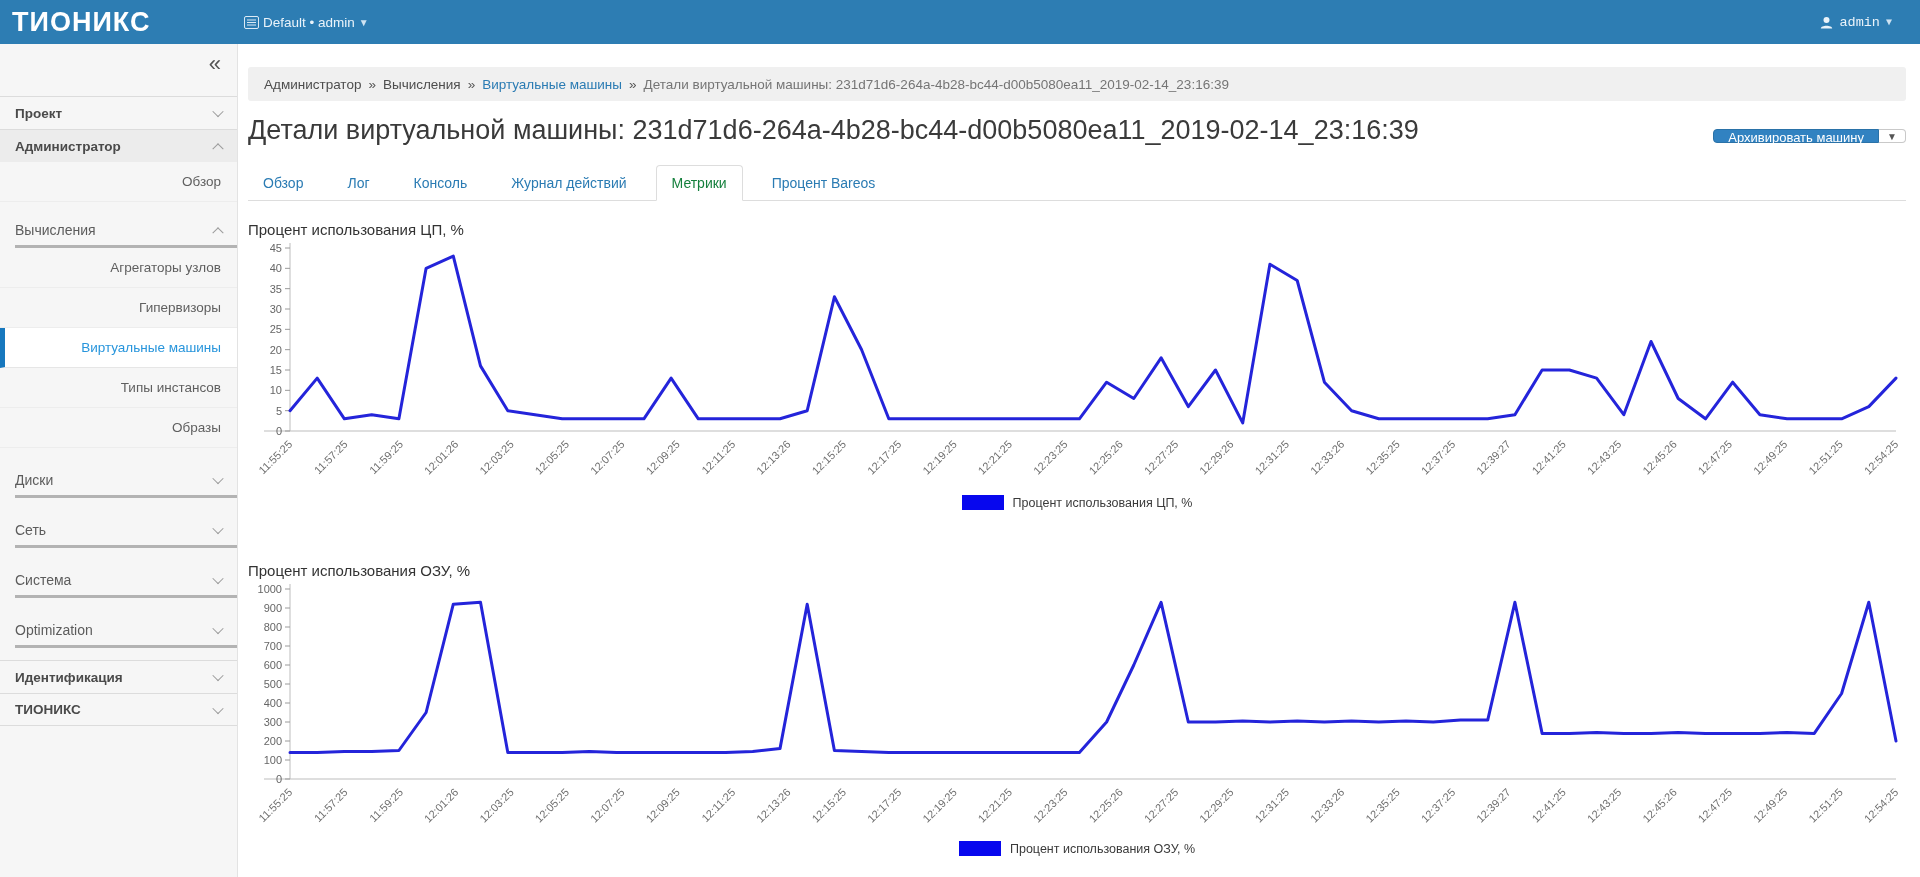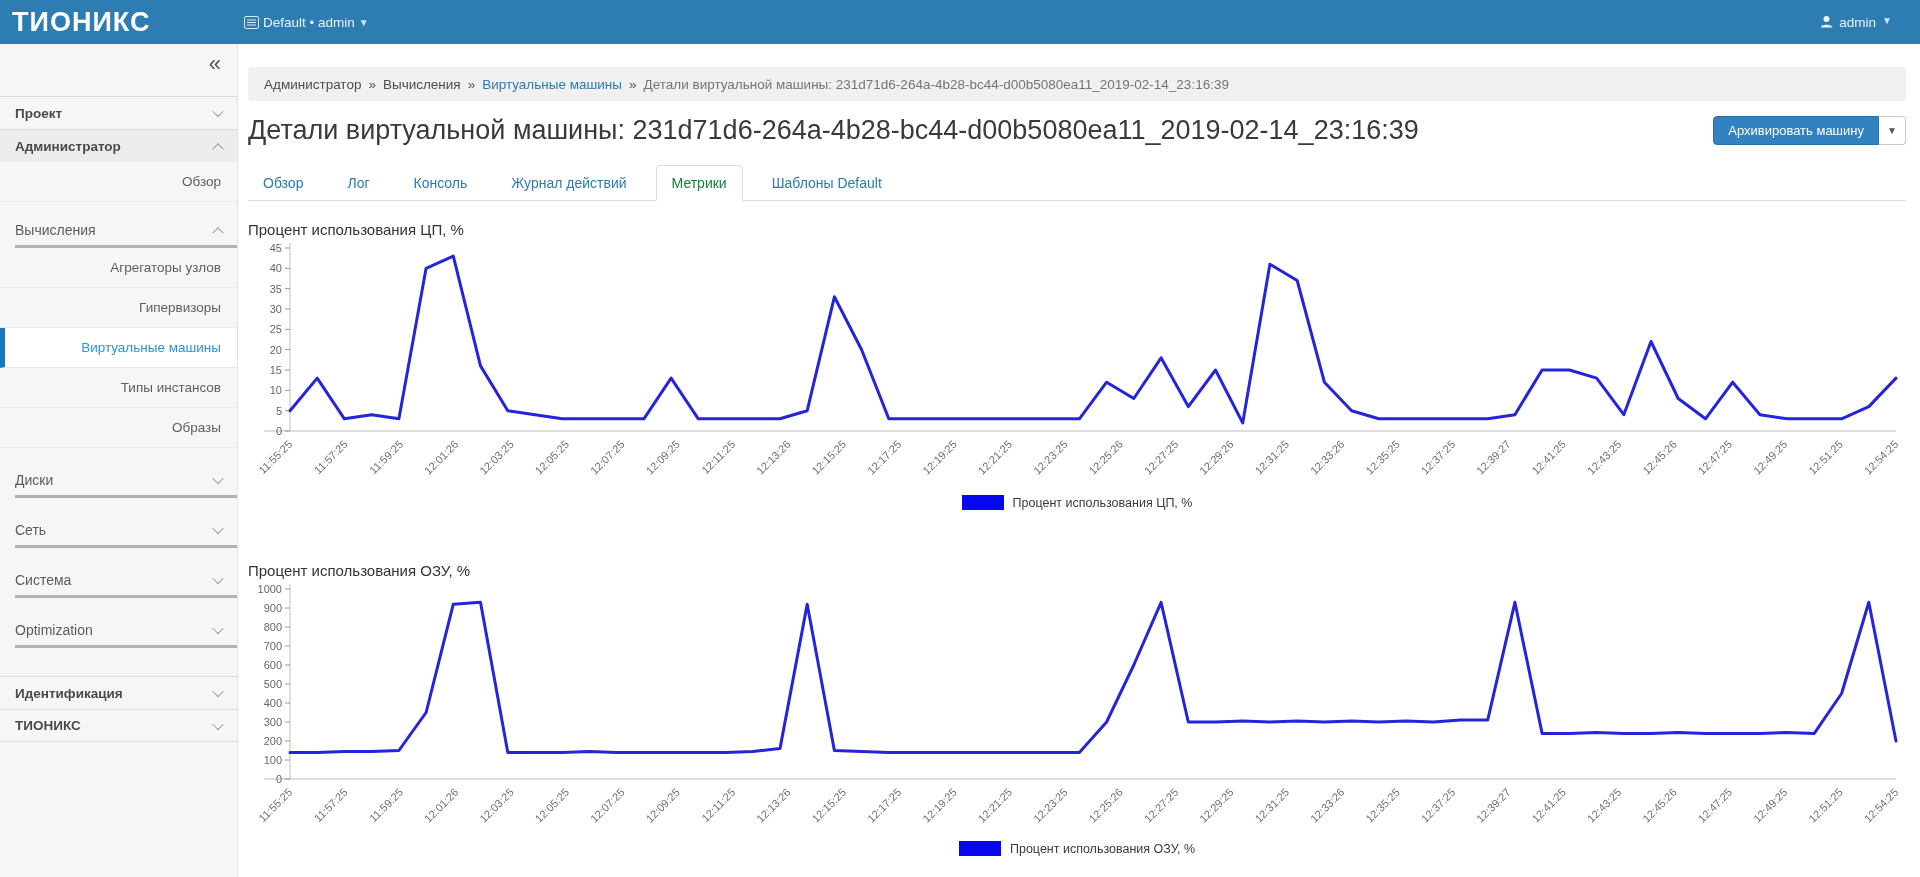--- a/index.html
+++ b/index.html
@@ -7,22 +7,22 @@
     font-family:"Liberation Sans","DejaVu Sans",sans-serif; background:#fff; }
 
   
   .top-header { position:absolute; left:0; top:0; width:1920px; height:44px;
     background:#2d7db3; color:#fff; display:flex; align-items:center; z-index:10; }
   .brand { width:238px; padding-left:12px; font-size:27px; font-weight:bold;
     letter-spacing:1px; color:#fff; }
   .ctx-switcher { display:flex; align-items:center; gap:4px; font-size:13.5px;
     color:#eaf3fa; cursor:pointer; margin-left:6px; }
   .hdr-caret { font-size:10px; color:#cfe3f2; }
-  .user-menu { margin-left:auto; margin-right:28px; display:flex; align-items:flex-start;
-    gap:6px; font-size:13.5px; color:#eaf3fa; cursor:pointer; }
+  .user-menu { margin-left:auto; margin-right:28px; display:flex; align-items:center;
+    gap:6px; font-size:13.5px; color:#eaf3fa; cursor:pointer;font-family:Liberation Mono, monospace; }
 
   
   .sidebar { position:absolute; left:0; top:44px; width:238px; height:833px;
     background:#f6f6f6; border-right:1px solid #e3e3e3; }
   .collapse-row { height:40px; display:flex; justify-content:flex-end; align-items:center;
     padding-right:16px; }
   .collapse-btn { font-size:22px; color:#555; background:none; border:none; cursor:pointer;
     line-height:1; font-family:inherit; }
   .side-top { height:33px; display:flex; align-items:center; padding:0 15px;
     font-size:13.5px; font-weight:bold; color:#4a4a4a; border-top:1px solid #dcdcdc;
@@ -34,35 +34,35 @@
   .side-underline { height:3px; background:#b3b3b3; margin-left:15px; }
   .side-link { height:40px; display:flex; align-items:center; justify-content:flex-end;
     padding-right:16px; font-size:13.5px; color:#5f5f5f; cursor:pointer;
     border-bottom:1px solid #ededed; background:#f6f6f6; }
   .side-link.active { background:#ffffff; color:#2795dc; border-left:5px solid #1778be;
     border-bottom:1px solid #e6e6e6; }
   .chev { width:8px; height:8px; border-right:1.5px solid #9b9b9b;
     border-bottom:1.5px solid #9b9b9b; margin-left:auto; flex:0 0 auto; }
   .chev.down { transform:rotate(45deg) translate(-1px,-1px); }
   .chev.up   { transform:rotate(-135deg) translate(-2px,-2px); }
-  .mt12{margin-top:12px} .mt16{margin-top:16px} .mt14{margin-top:28px}
+  .mt12{margin-top:12px} .mt16{margin-top:16px} .mt14{margin-top:12px}
 
   
   .content { position:absolute; left:238px; top:44px; width:1682px; height:833px;
     background:#fff; padding:0 14px 0 10px; }
   .breadcrumb { margin-top:23px; height:34px; background:#f0f0f0; border-radius:3px;
     display:flex; align-items:center; padding:0 16px; font-size:13.5px; color:#4d4d4d;
     white-space:nowrap; overflow:hidden; }
   .crumb-sep { color:#555; margin:0 7px; }
   .crumb a, .crumb.link { color:#2a7bb3; text-decoration:none; cursor:pointer; }
   .crumb.last { color:#757575; }
 
   .title-row { position:relative; margin-top:14px; height:34px; }
   .page-title { font-size:27px; font-weight:400; color:#3a3a3a; white-space:nowrap; }
-  .action-group { position:absolute; right:0; top:1px; display:flex; height:29px; }
+  .action-group { position:absolute; right:0; top:14px; display:flex; height:14px; }
   .btn-main { background:#3182c1; border:1px solid #2a72a8; color:#fff; font-size:13px;
     padding:0 14px; border-radius:4px 0 0 4px; cursor:pointer; font-family:inherit; }
   .btn-caret { width:27px; background:#fff; border:1px solid #c9c9c9; border-left:none;
     border-radius:0 4px 4px 0; color:#555; font-size:10px; cursor:pointer; }
 
   .tabs { margin-top:16px; display:flex; align-items:flex-end; border-bottom:1px solid #ddd;
     list-style:none; }
   .tab { padding:9px 15px; margin-right:14px; font-size:14px; color:#2a7bb3;
     cursor:pointer; white-space:nowrap; }
   .tab.active { color:#15803d; background:#fff; border:1px solid #ddd; border-bottom:1px solid #fff;
@@ -190,21 +190,21 @@
       </button>
     </div>
   </div>
 
   <ul class="tabs" id="tabs">
       <li class="tab">Обзор</li>
       <li class="tab">Лог</li>
       <li class="tab">Консоль</li>
       <li class="tab">Журнал действий</li>
       <li class="tab active">Метрики</li>
-      <li class="tab">Шаблоны Default</li>
+      <li class="tab">Процент Bareos</li>
     </ul>
 
   <div class="chart-title ct1">Процент использования ЦП, %</div>
   <div id="chart0"><svg width="1658" height="245">
         <line x1="42" y1="5" x2="42" y2="193" stroke="#bdbdbd"></line>
         <line x1="16" y1="193" x2="1648" y2="193" stroke="#bdbdbd"></line>
         <line x1="37" y1="193" x2="42" y2="193" stroke="#9a9a9a"></line>
         <text x="34" y="197" text-anchor="end" class="ytick">0</text>
         <line x1="37" y1="172.66666666666666" x2="42" y2="172.66666666666666" stroke="#9a9a9a"></line>
         <text x="34" y="176.66666666666666" text-anchor="end" class="ytick">5</text>

